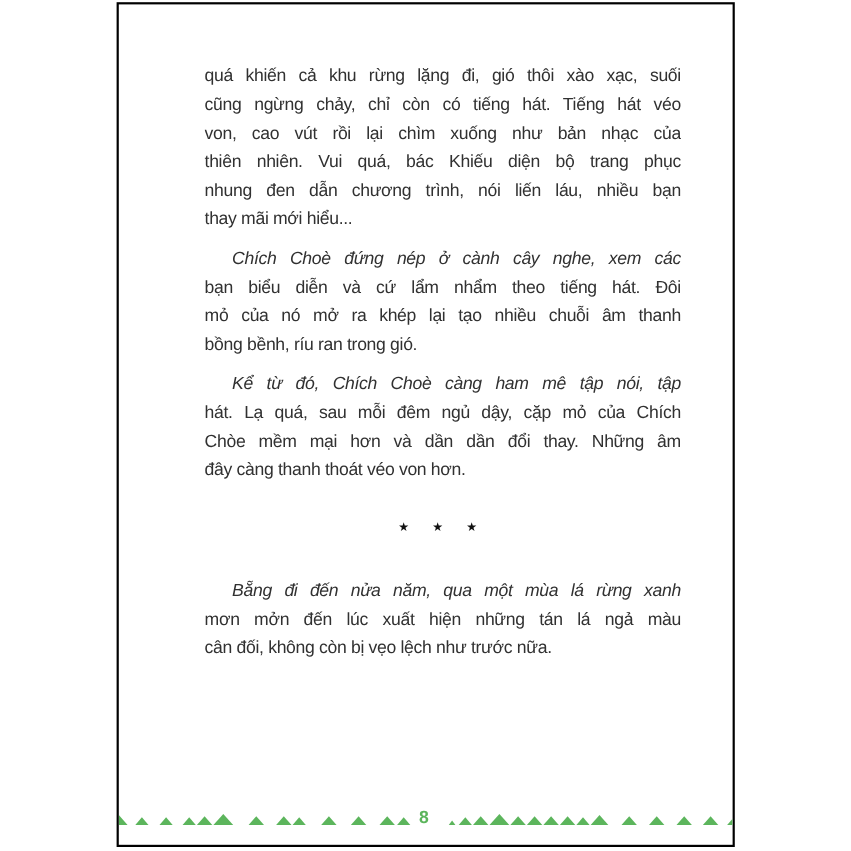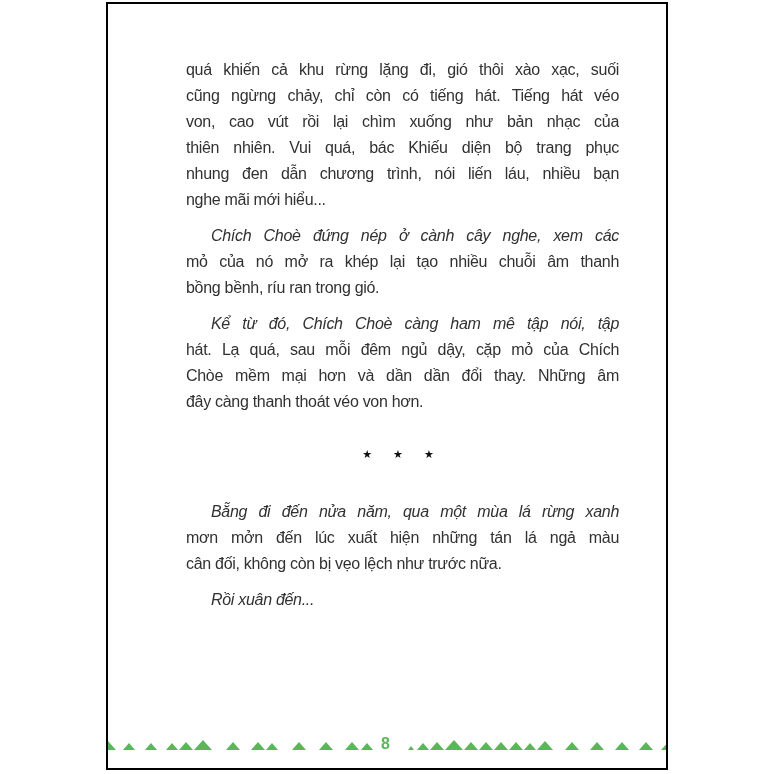--- a/index.html
+++ b/index.html
@@ -93,41 +93,39 @@
 
 <div class="canvas">
   <div class="book-page">
     <div class="text-column" style="color: rgb(49, 49, 49);">
         <div class="para">
           <div class="line">quá khiến cả khu rừng lặng đi, gió thôi xào xạc, suối</div>
           <div class="line">cũng ngừng chảy, chỉ còn có tiếng hát. Tiếng hát véo</div>
           <div class="line">von, cao vút rồi lại chìm xuống như bản nhạc của</div>
           <div class="line">thiên nhiên. Vui quá, bác Khiếu diện bộ trang phục</div>
           <div class="line">nhung đen dẫn chương trình, nói liến láu, nhiều bạn</div>
-          <div class="line last">nghe mãi mới hiểu...</div>
+          <div class="line last">thay mãi mới hiểu...</div>
         </div>
         <div class="para">
           <div class="line indent">Chích Choè đứng nép ở cành cây nghe, xem các</div>
+          <div class="line">bạn biểu diễn và cứ lẩm nhẩm theo tiếng hát. Đôi</div>
           <div class="line">mỏ của nó mở ra khép lại tạo nhiều chuỗi âm thanh</div>
           <div class="line last">bồng bềnh, ríu ran trong gió.</div>
         </div>
         <div class="para">
           <div class="line indent">Kể từ đó, Chích Choè càng ham mê tập nói, tập</div>
           <div class="line">hát. Lạ quá, sau mỗi đêm ngủ dậy, cặp mỏ của Chích</div>
           <div class="line">Chòe mềm mại hơn và dần dần đổi thay. Những âm</div>
           <div class="line last">đây càng thanh thoát véo von hơn.</div>
         </div>
         <div class="separator">★ ★ ★</div>
         <div class="para">
           <div class="line indent">Bẵng đi đến nửa năm, qua một mùa lá rừng xanh</div>
           <div class="line">mơn mởn đến lúc xuất hiện những tán lá ngả màu</div>
           <div class="line last">cân đối, không còn bị vẹo lệch như trước nữa.</div>
-        </div>
-        <div class="para">
-          <div class="line last indent">Rồi xuân đến...</div>
         </div>
       </div>
     <div class="tri-row">
       <div class="tri-group">
           <span class="tri" style="border-left: 8px solid transparent; border-right: 8px solid transparent; border-bottom: 9px solid rgb(92, 181, 92); margin-left: -8px;"></span>
           <span class="tri" style="border-left: 6.5px solid transparent; border-right: 6.5px solid transparent; border-bottom: 7px solid rgb(92, 181, 92); margin-left: 7px;"></span>
           <span class="tri" style="border-left: 6.5px solid transparent; border-right: 6.5px solid transparent; border-bottom: 7px solid rgb(92, 181, 92); margin-left: 10px;"></span>
           <span class="tri" style="border-left: 6.5px solid transparent; border-right: 6.5px solid transparent; border-bottom: 7px solid rgb(92, 181, 92); margin-left: 9px;"></span>
           <span class="tri" style="border-left: 7.5px solid transparent; border-right: 7.5px solid transparent; border-bottom: 8px solid rgb(92, 181, 92); margin-left: 1px;"></span>
           <span class="tri" style="border-left: 9px solid transparent; border-right: 9px solid transparent; border-bottom: 10px solid rgb(92, 181, 92); margin-left: 1px;"></span>

